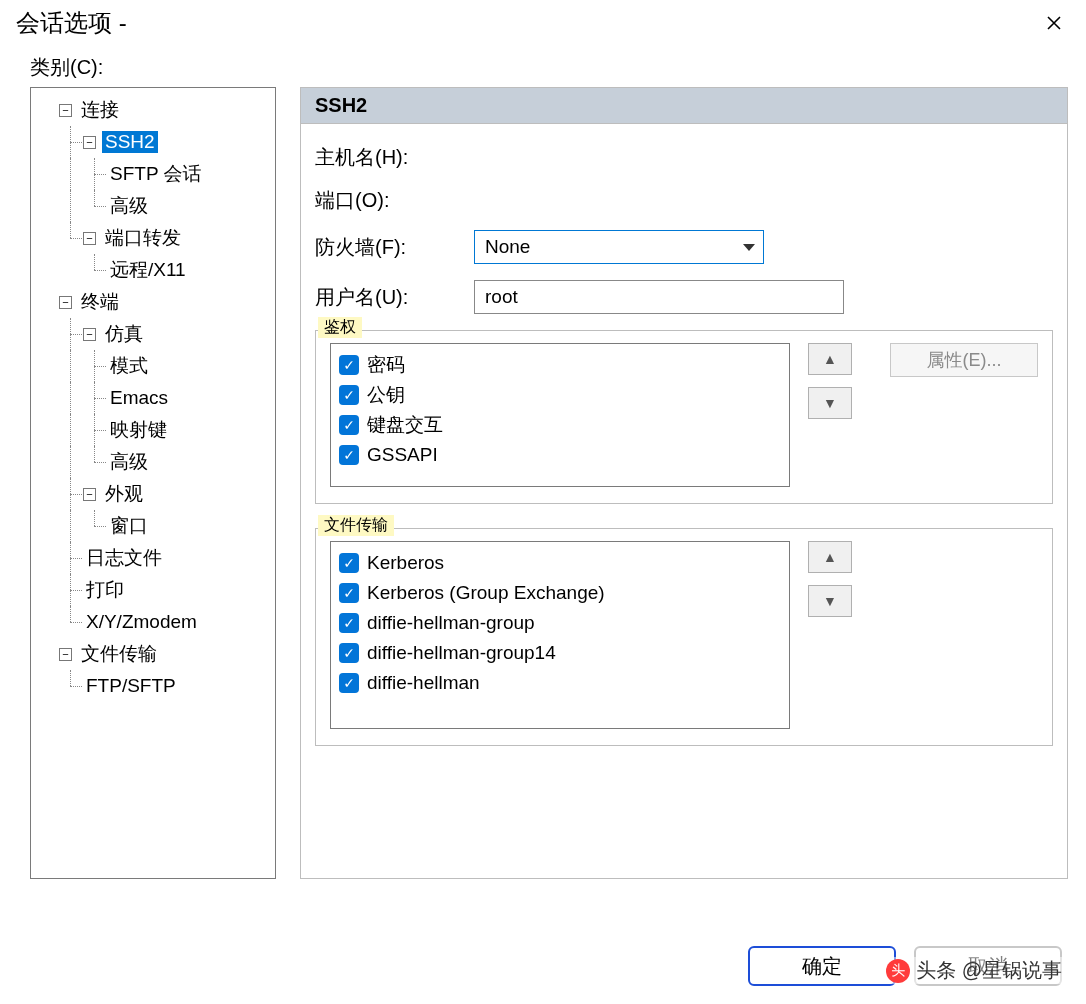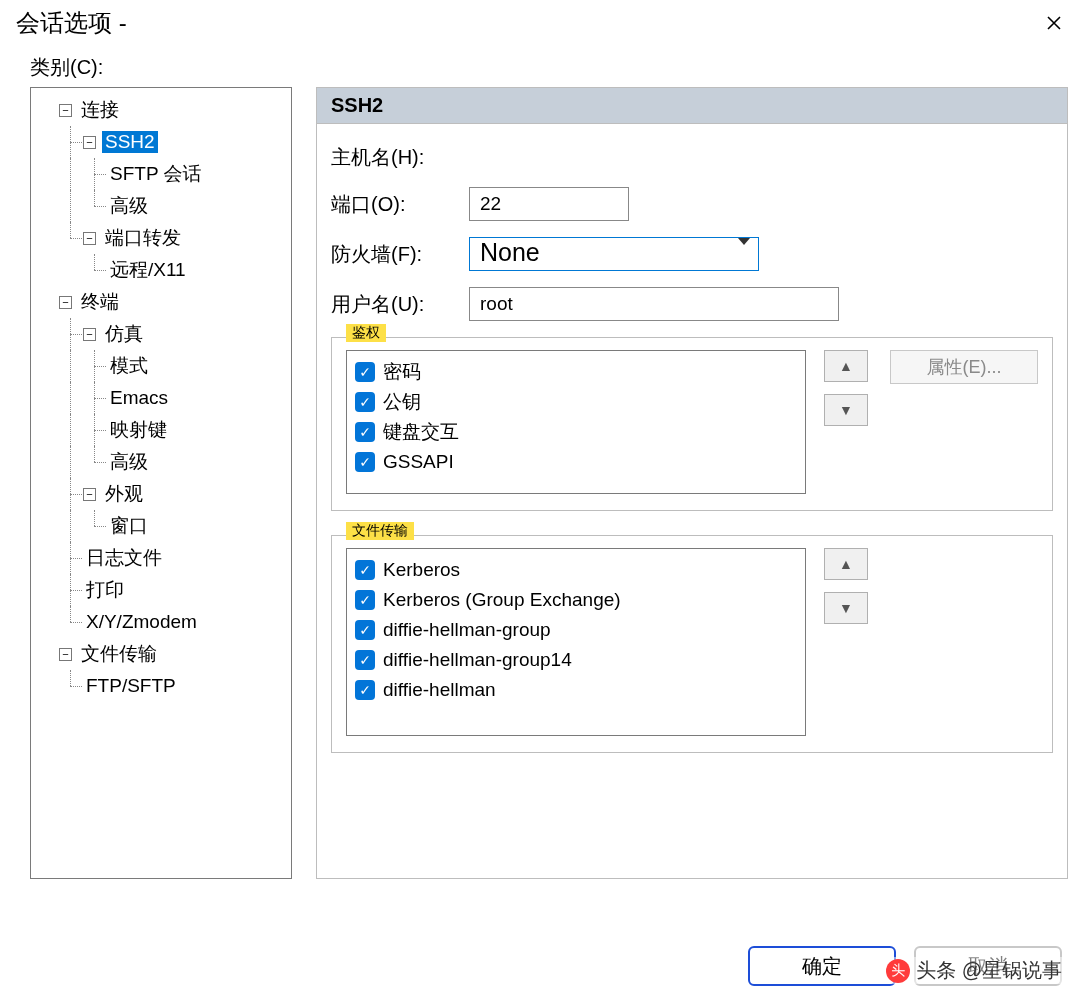--- a/index.html
+++ b/index.html
@@ -103,20 +103,21 @@
       padding: 6px 14px;
       border-bottom: 1px solid #bdbdbd;
     }
     .panel-body {
       padding: 20px 14px 14px 14px;
     }
     .form-row {
       display: flex;
       align-items: center;
       margin-bottom: 16px;
+      gap: 21px;
     }
     .form-label {
       width: 138px;
       font-size: 20px;
     }
     .text-input {
       font-size: 19px;
       font-family: inherit;
       border: 1px solid #888;
       padding: 4px 10px;
@@ -124,44 +125,44 @@
       background: #fff;
     }
     .text-input.host { width: 370px; }
     .text-input.port { width: 160px; }
     .text-input.user { width: 370px; }
     .select-wrap {
       width: 290px;
       height: 34px;
       border: 1px solid #0078d4;
       display: flex;
-      align-items: flex-start;
+      align-items: center;
       padding: 0 8px 0 10px;
-      font-size: 25px;
+      font-size: 19px;
       justify-content: space-between;
     }
     .select-arrow {
       width: 0; height: 0;
       border-left: 6px solid transparent;
       border-right: 6px solid transparent;
       border-top: 7px solid #333;
     }
     .fieldset {
       border: 1px solid #bdbdbd;
       margin-top: 8px;
       padding: 12px 14px 16px 14px;
       position: relative;
     }
     .fieldset-legend {
       position: absolute;
       top: -14px;
-      left: 14px;
-      background: #fde047;
+      left: 2px;
+      background: #fef9c3;
       padding: 0 6px;
-      font-size: 14px;
+      font-size: 16px;
     }
     .listbox-row {
       display: flex;
       gap: 18px;
       align-items: flex-start;
     }
     .listbox {
       width: 460px;
       border: 1px solid #7a7a7a;
       padding: 6px 8px;
@@ -198,21 +199,21 @@
       display: flex; align-items: center; justify-content: center;
       font-size: 14px; color: #555;
     }
     .props-btn {
       width: 148px; height: 34px;
       border: 1px solid #c8c8c8;
       background: #f6f6f6;
       color: #8a8a8a;
       font-size: 18px;
       display: flex; align-items: center; justify-content: center;
-      margin-left: 4px;
+      margin-left: 20px;
     }
     .dialog-buttons {
       position: absolute;
       right: 24px;
       bottom: 18px;
       display: flex;
       gap: 18px;
     }
     .dlg-btn {
       width: 148px; height: 40px;
@@ -427,21 +428,20 @@
     </div>
 
     <div class="right-panel">
       <div class="panel-header">SSH2</div>
       <div class="panel-body">
         <div class="form-row">
           <div class="form-label">主机名(H):</div>
         </div>
         <div class="form-row">
           <div class="form-label">端口(O):</div>
-          <input class="text-input port" value="22" style="">
         </div>
         <div class="form-row">
           <div class="form-label">防火墙(F):</div>
           <div class="select-wrap">
             <span>None</span>
             <span class="select-arrow"></span>
           </div>
         </div>
         <div class="form-row">
           <div class="form-label">用户名(U):</div>

